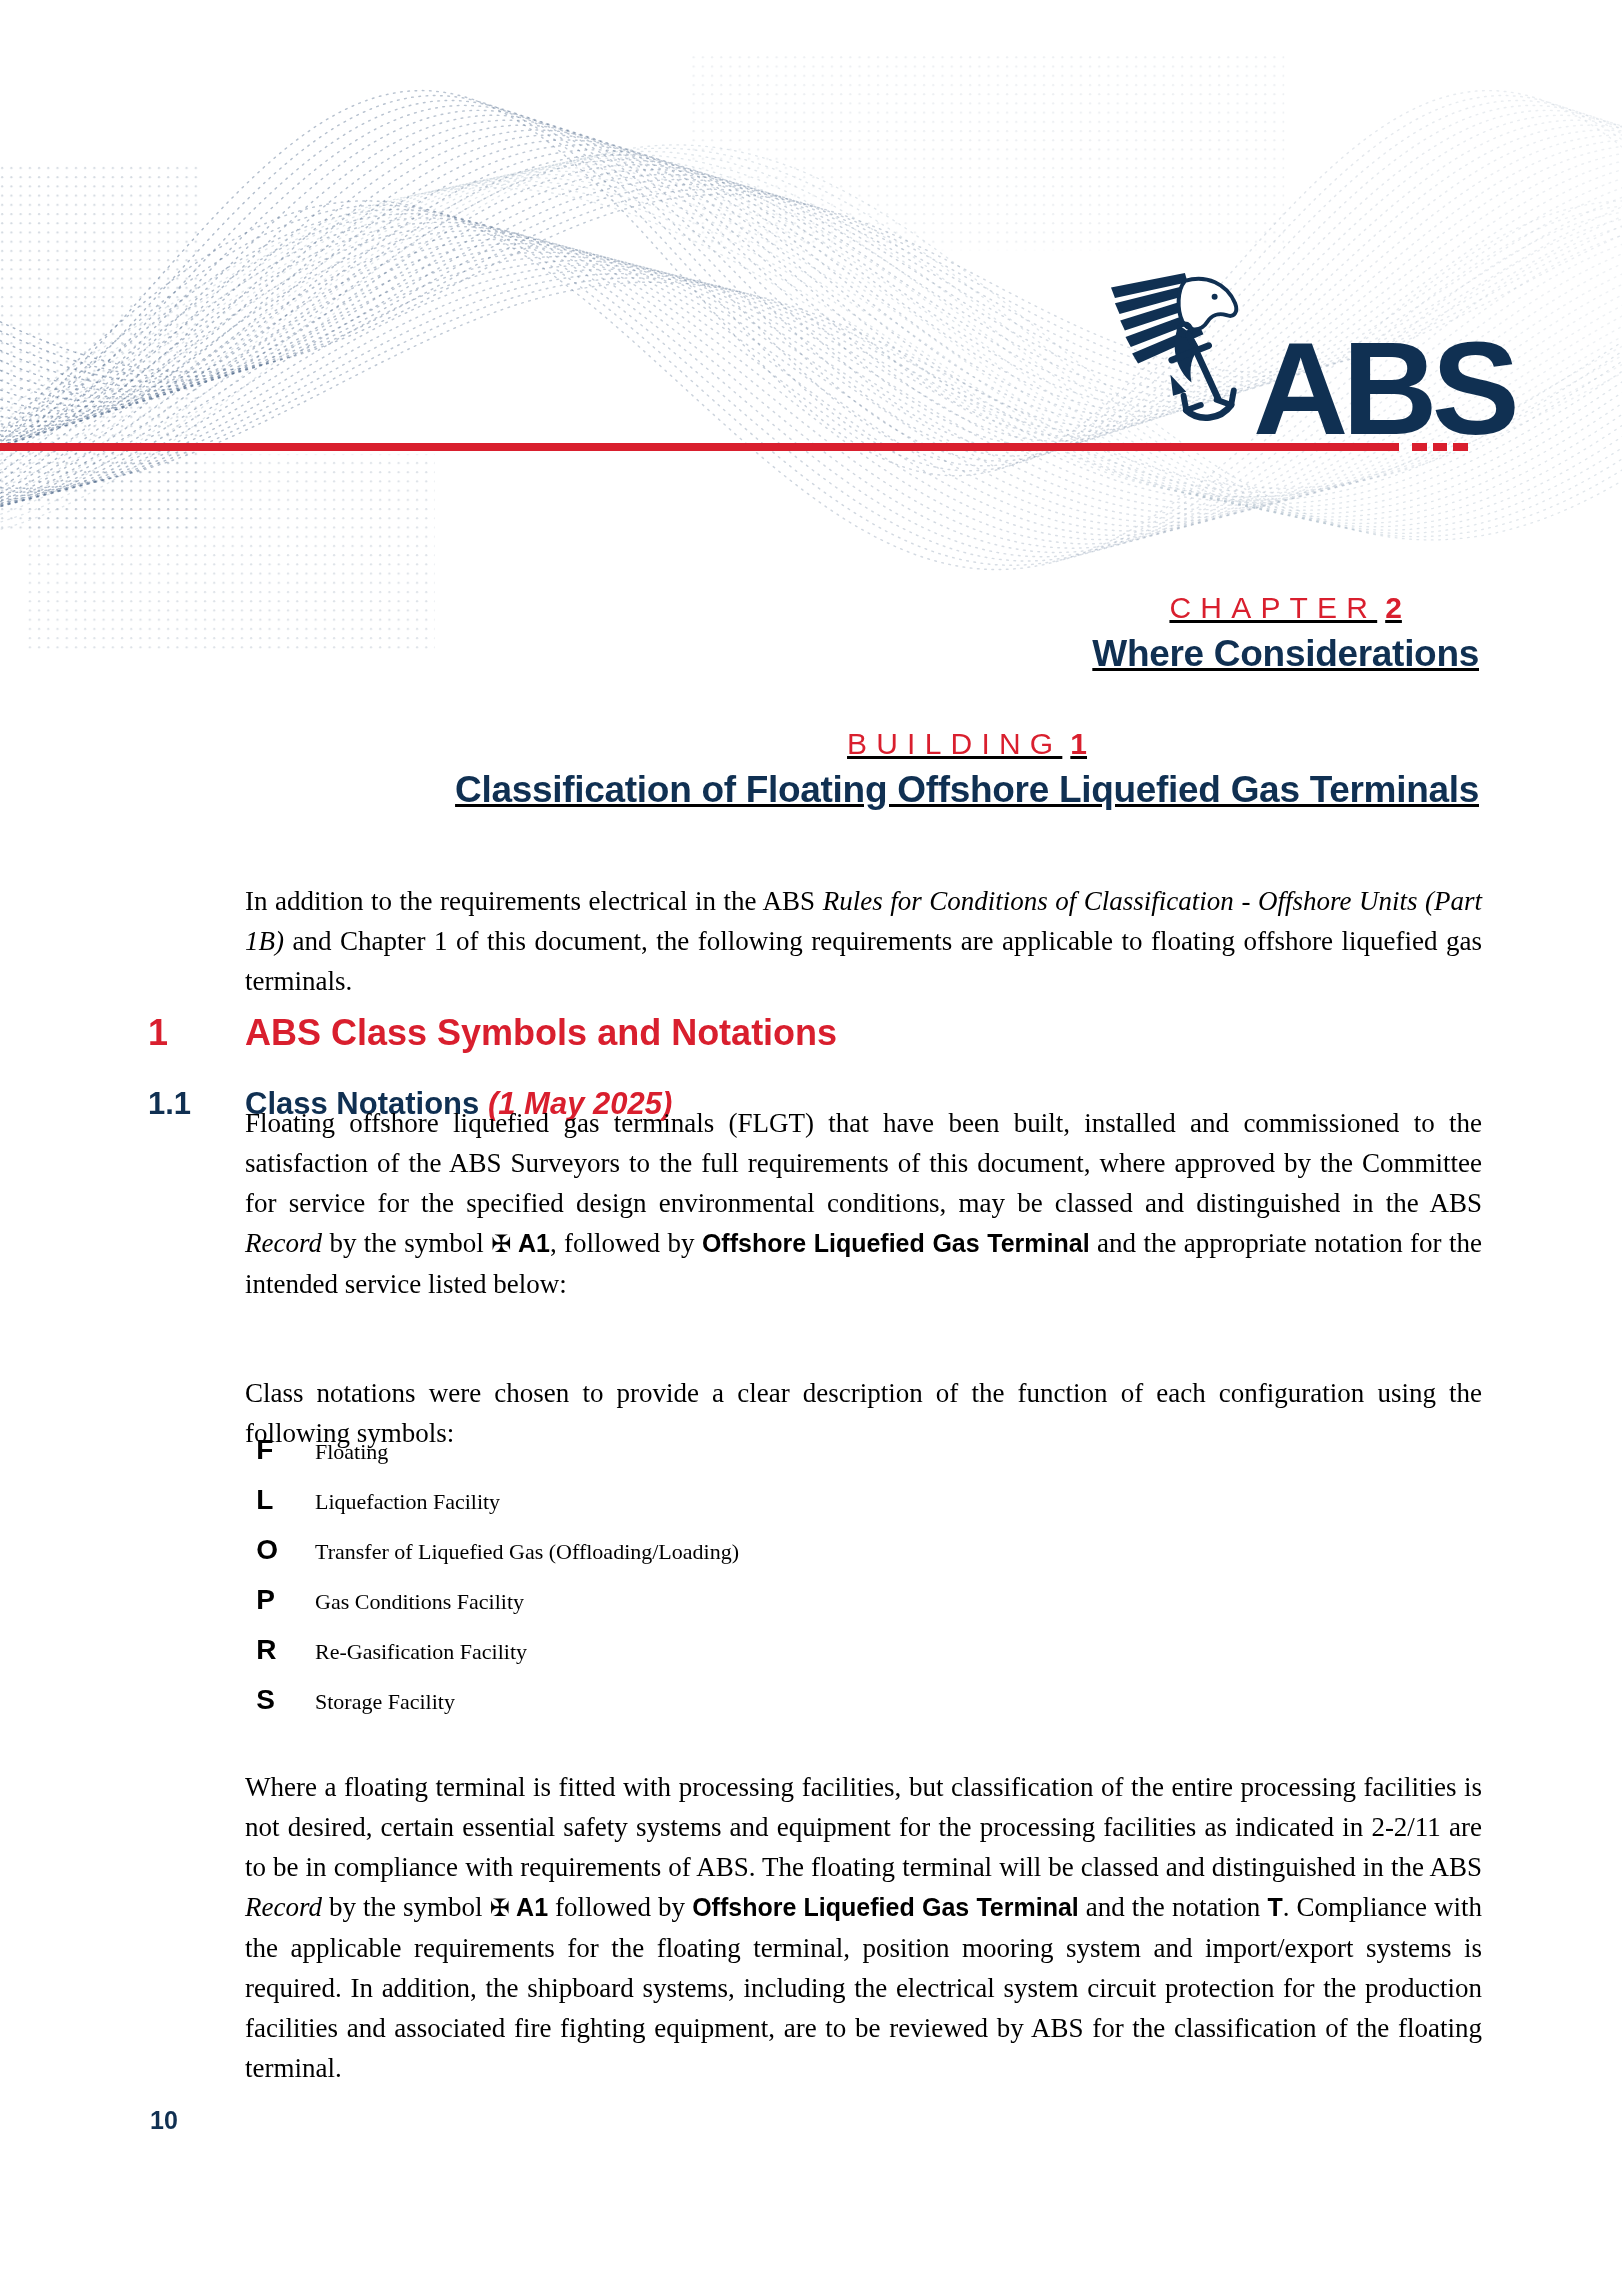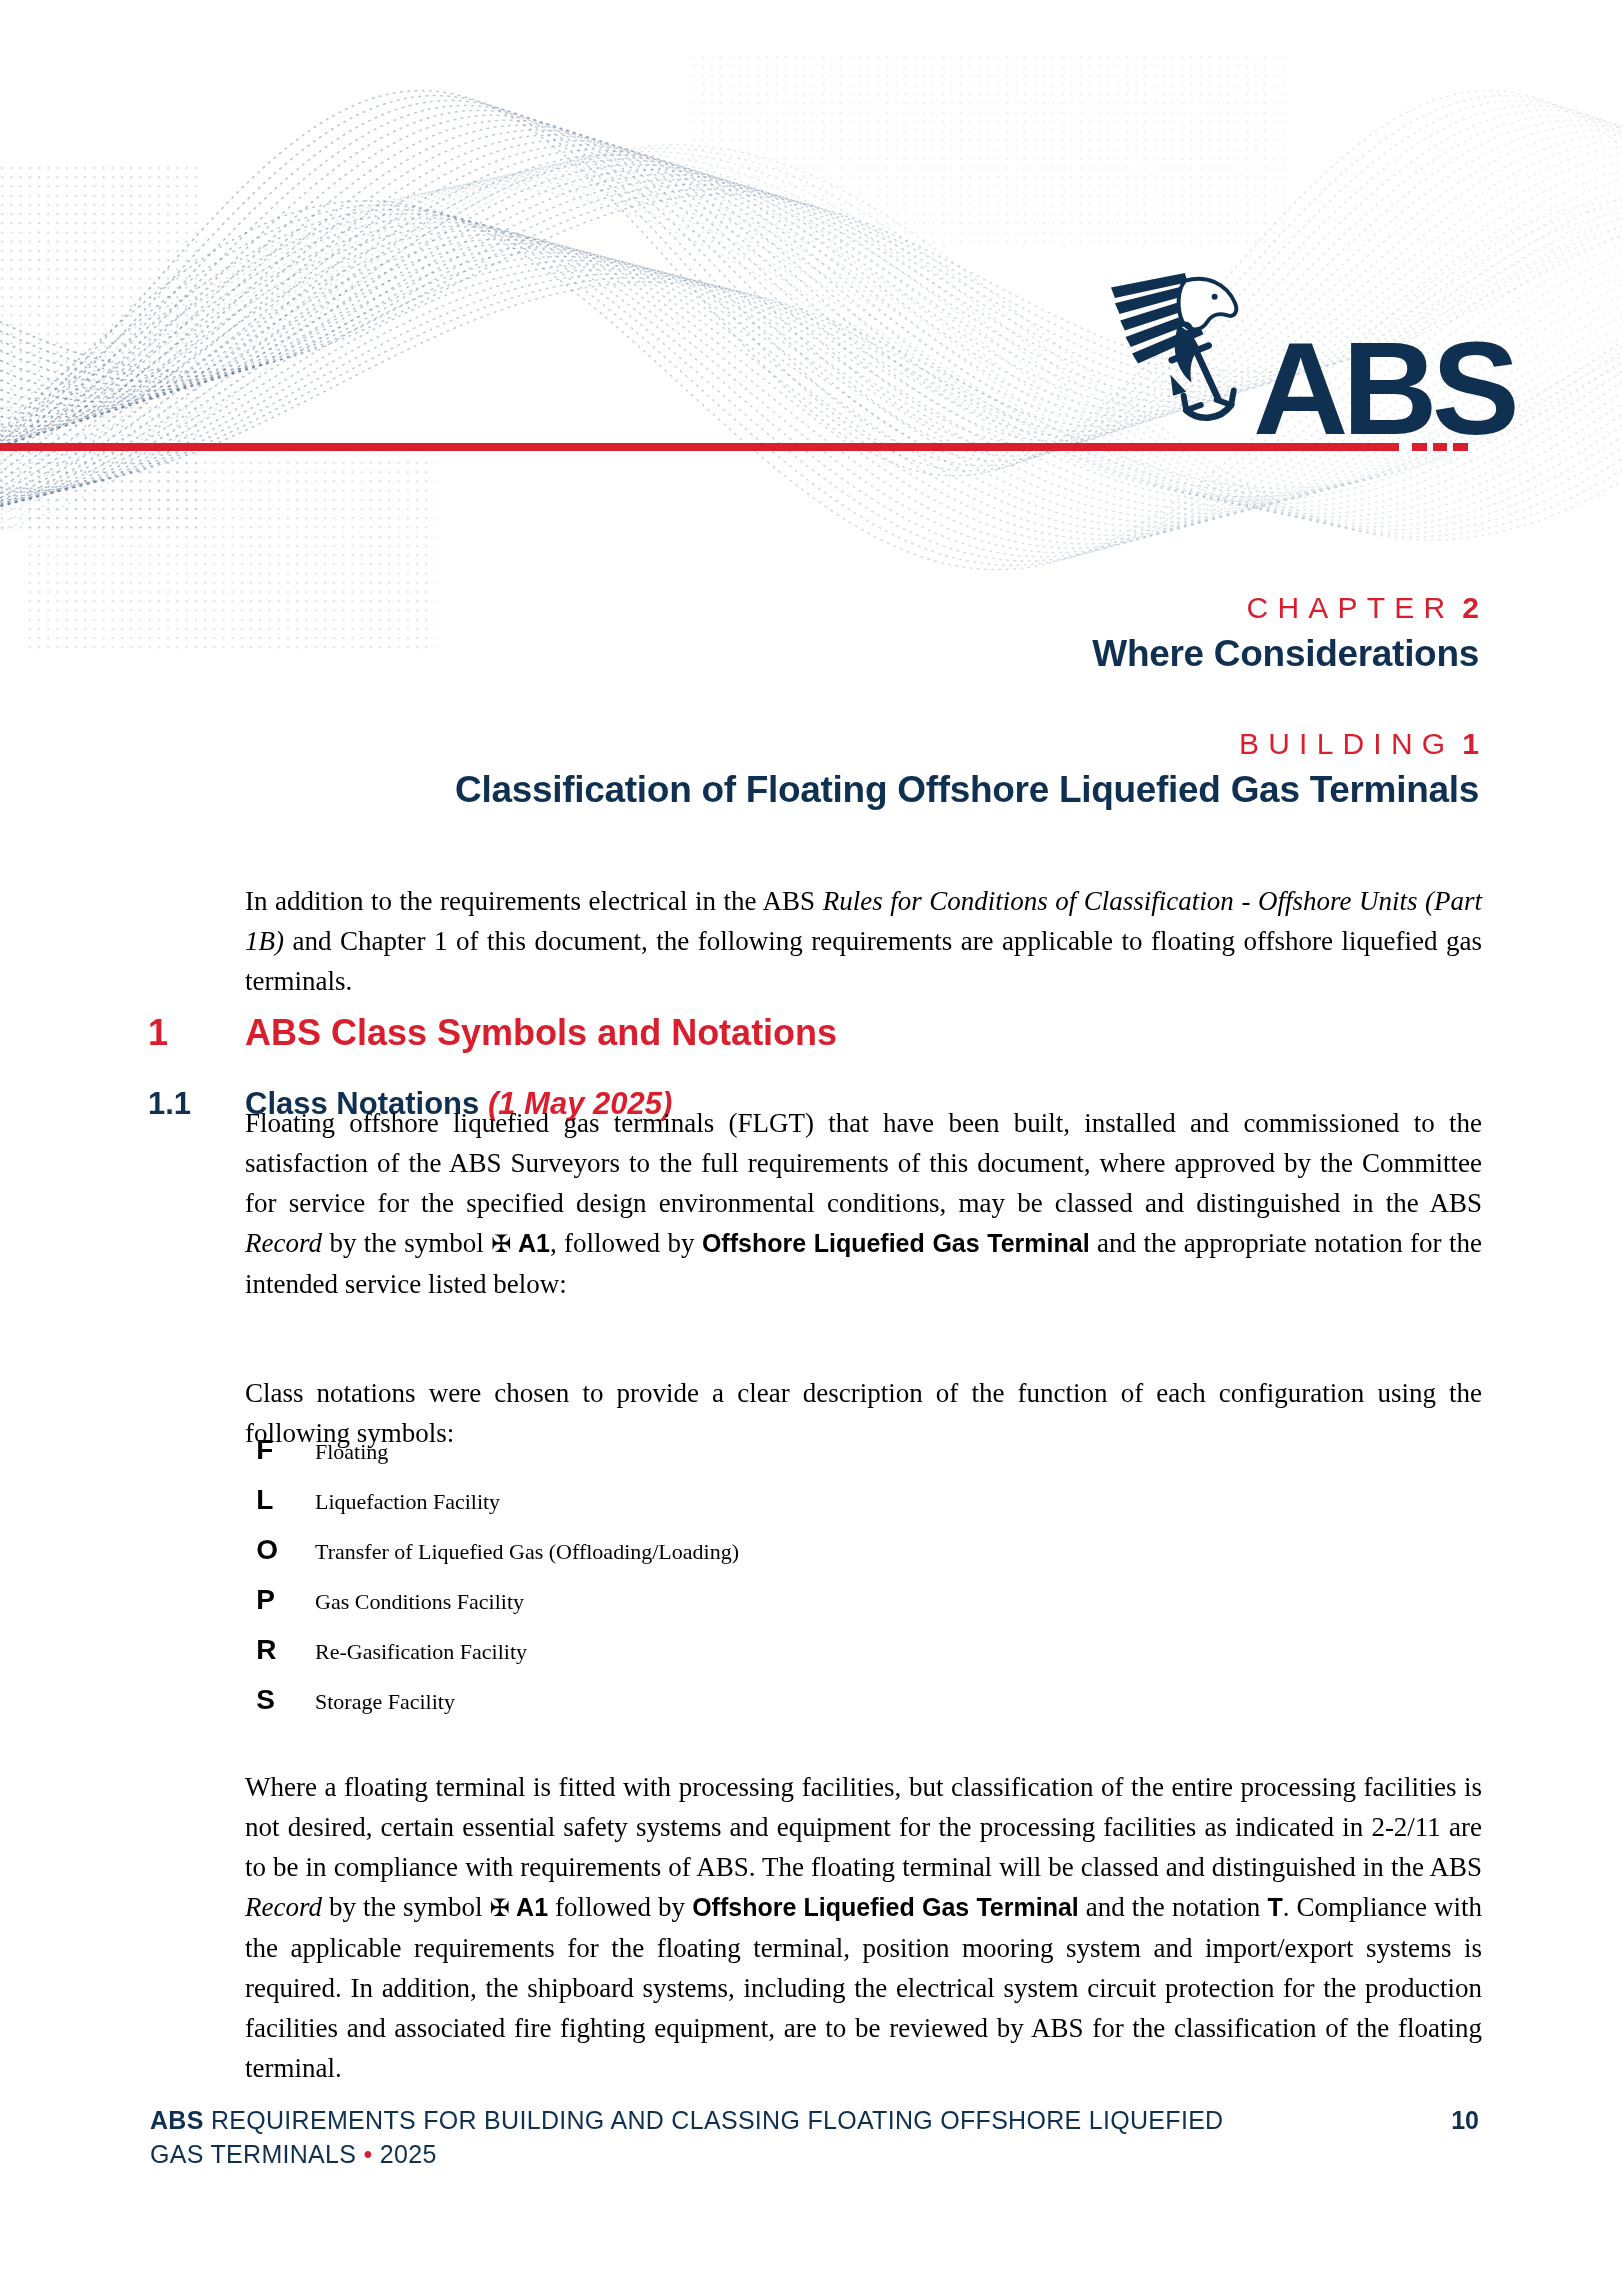--- a/index.html
+++ b/index.html
@@ -29,21 +29,21 @@
   
   .logo{position:absolute;top:269px;left:1107px;width:422px;height:170px;}
   .eagle{position:absolute;left:0;top:0;width:140px;height:169px;color:var(--navy);}
   .abs-word{
     position:absolute;left:146px;bottom:0px;
     font-family:"Liberation Sans",sans-serif;font-weight:700;
     font-size:132px;line-height:100px;letter-spacing:-6px;color:var(--navy);
   }
 
   
-  .head-block{position:absolute;right:144px;text-align:right;font-family:"Liberation Sans",sans-serif;}
+  .head-block{position:absolute;right:144px;text-align:center;font-family:"Liberation Sans",sans-serif;text-decoration:underline;}
   #chapter-block{top:591px;}
   #section-block{top:727px;}
   .eyebrow{font-size:30px;letter-spacing:9.2px;color:var(--accent_red);font-weight:400;white-space:nowrap;}
   .eyebrow .num{font-weight:700;letter-spacing:0;margin-left:8px;}
   .big-title{margin-top:8px;font-weight:700;font-size:37px;color:var(--navy);letter-spacing:-0.3px;white-space:nowrap;}
 
   
   .para{position:absolute;left:245px;width:1237px;font-size:27px;line-height:40px;text-align:justify;}
   #intro-para{top:854px;}
   #para-classed{top:1076px;}
@@ -243,18 +243,15 @@
   </div>
   <div class="row">
     <span class="letter">S</span>
     <span class="meaning">Storage Facility</span>
   </div>
 </div>
 
 <p class="para" id="para-where"><span class="seg seg-normal">Where a floating terminal is fitted with processing facilities, but classification of the entire processing facilities is not desired, certain essential safety systems and equipment for the processing facilities as indicated in 2-2/11 are to be in compliance with requirements of ABS. The floating terminal will be classed and distinguished in the ABS </span><span class="seg seg-italic">Record</span><span class="seg seg-normal"> by the symbol </span><span class="seg seg-symbol">✠</span><span class="seg seg-bold"> A1</span><span class="seg seg-normal"> followed by </span><span class="seg seg-bold">Offshore Liquefied Gas Terminal</span><span class="seg seg-normal"> and the notation </span><span class="seg seg-bold">T</span><span class="seg seg-normal">. Compliance with the applicable requirements for the floating terminal, position mooring system and import/export systems is required. In addition, the shipboard systems, including the electrical system circuit protection for the production facilities and associated fire fighting equipment, are to be reviewed by ABS for the classification of the floating terminal.</span></p>
 
 <div class="footer">
-  <div class="ftext">
-    <span class="fbold">ABS</span><span> REQUIREMENTS FOR BUILDING AND CLASSING FLOATING OFFSHORE LIQUEFIED GAS TERMINALS </span><span class="dot">•</span><span> 2025</span>
-  </div>
   <div class="pnum">10</div>
 </div>
 
 
 </body></html>

